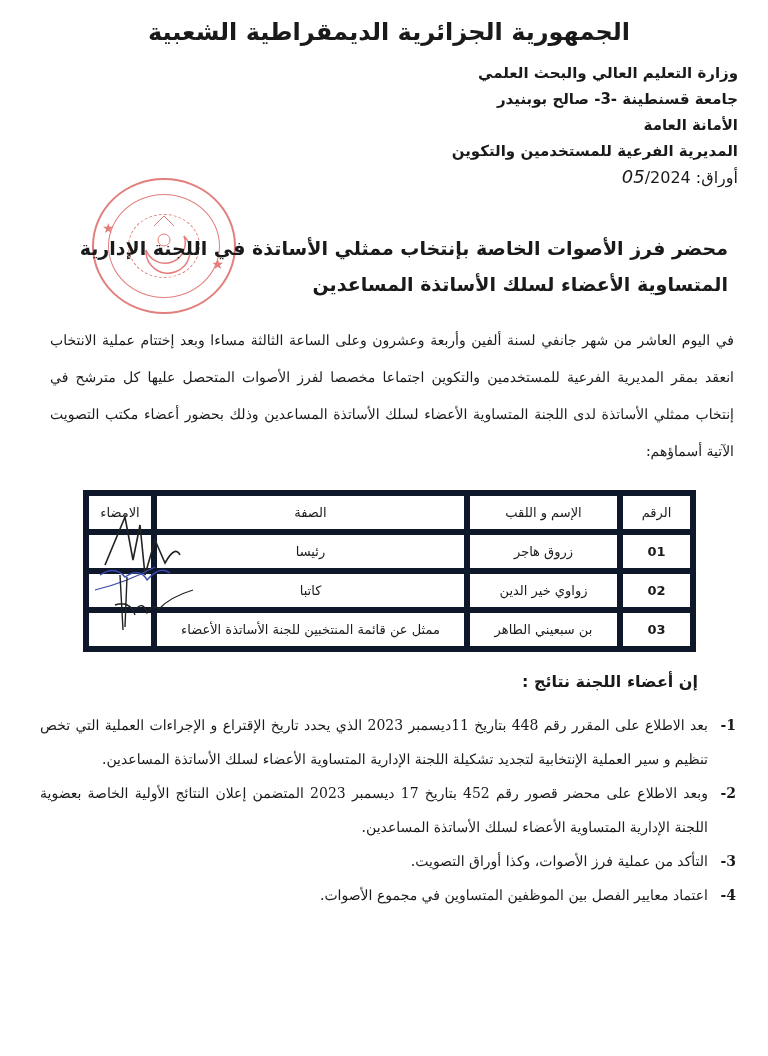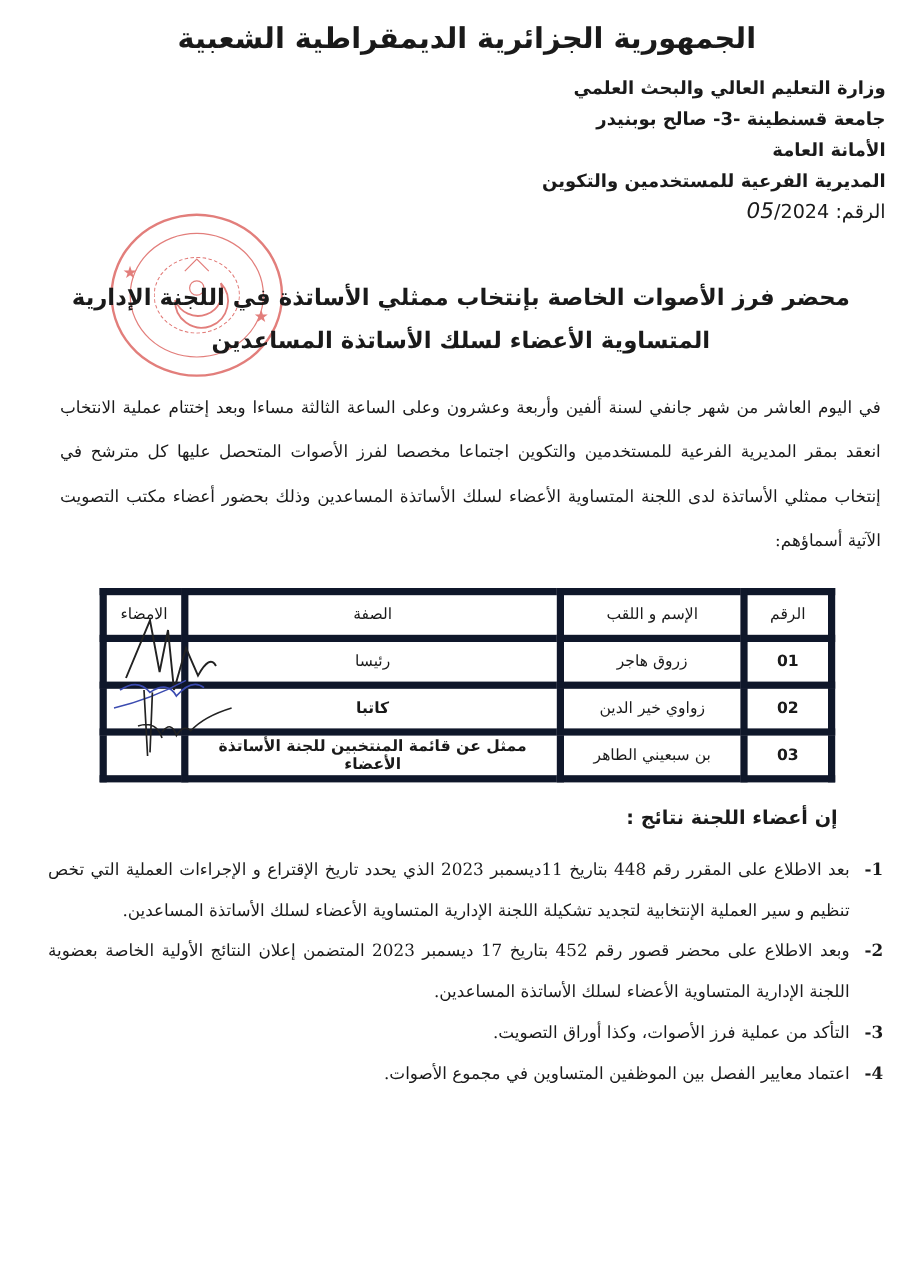--- a/index.html
+++ b/index.html
@@ -28,39 +28,39 @@
     content: ""; position: absolute; inset: 14px; border-radius: 50%;
     border: 1.5px solid #d9534f;
   }
   .stamp::after {
     content: ""; position: absolute; inset: 34px; border-radius: 50%;
     border: 1px dashed #d9534f;
   }
   .stamp-star { position: absolute; color: #d9534f; font-size: 14px; }
 
   .title {
-    position: absolute; top: 230px; left: 40px; right: 40px; text-align: center;
+    position: absolute; top: 230px; left: 40px; right: 40px; 
     font-size: 19px; font-weight: bold; line-height: 36px;
   }
   .intro {
     position: absolute; top: 322px; left: 50px; right: 34px; text-align: justify;
     font-size: 14px; line-height: 37px; font-family: "DejaVu Serif", serif;
   }
   table.members {
     position: absolute; top: 490px; left: 83px; width: 613px; border-collapse: collapse;
     font-size: 13px; direction: rtl;
   }
   table.members th, table.members td {
     border: 6px solid #0f172a; height: 33px; text-align: center; padding: 0 6px; font-weight: normal;
   }
   table.members td.num { font-weight: bold; width: 55px; }
   table.members th.h-num { width: 55px; }
   table.members th.h-name { width: 135px; }
   table.members th.h-role { width: 295px; }
-  table.members td.role-bold { font-weight: bold; }
+  table.members td.role-bold { font-weight: normal; }
   .sig { position: absolute; pointer-events: none; }
 
   .section-head {
     position: absolute; top: 672px; right: 70px; font-size: 16px; font-weight: bold;
   }
   .points {
     position: absolute; top: 708px; left: 40px; right: 32px; font-size: 14px;
     line-height: 34px; font-family: "DejaVu Serif", serif;
   }
   .point { display: flex; text-align: justify; }
@@ -74,21 +74,21 @@
 <div class="page">
 
   <div class="republic">الجمهورية الجزائرية الديمقراطية الشعبية</div>
 
   <div class="header-block">
     <div>وزارة التعليم العالي والبحث العلمي</div>
     <div>جامعة قسنطينة -3- صالح بوبنيدر</div>
     <div>الأمانة العامة</div>
     <div>المديرية الفرعية للمستخدمين والتكوين</div>
     <div class="ref-line">
-      <span>الرقم:</span>
+      <span>أوراق:</span>
       <span dir="ltr" class="ref-num"><span class="ref-hand">05</span><span>/2024</span></span>
     </div>
   </div>
 
   <div class="stamp">
     <span class="stamp-star" style="left:8px; top:40px;">★</span>
     <span class="stamp-star" style="right:10px; top:76px;">★</span>
     <svg width="140" height="132" style="position:absolute;left:0;top:0">
       <path d="M52 70 A22 22 0 1 0 90 56 A18 18 0 1 1 52 70 Z" fill="none" stroke="#d9534f" stroke-width="1.5"></path>
       <path d="M60 46 L70 36 L80 46" fill="none" stroke="#d9534f" stroke-width="1"></path>

